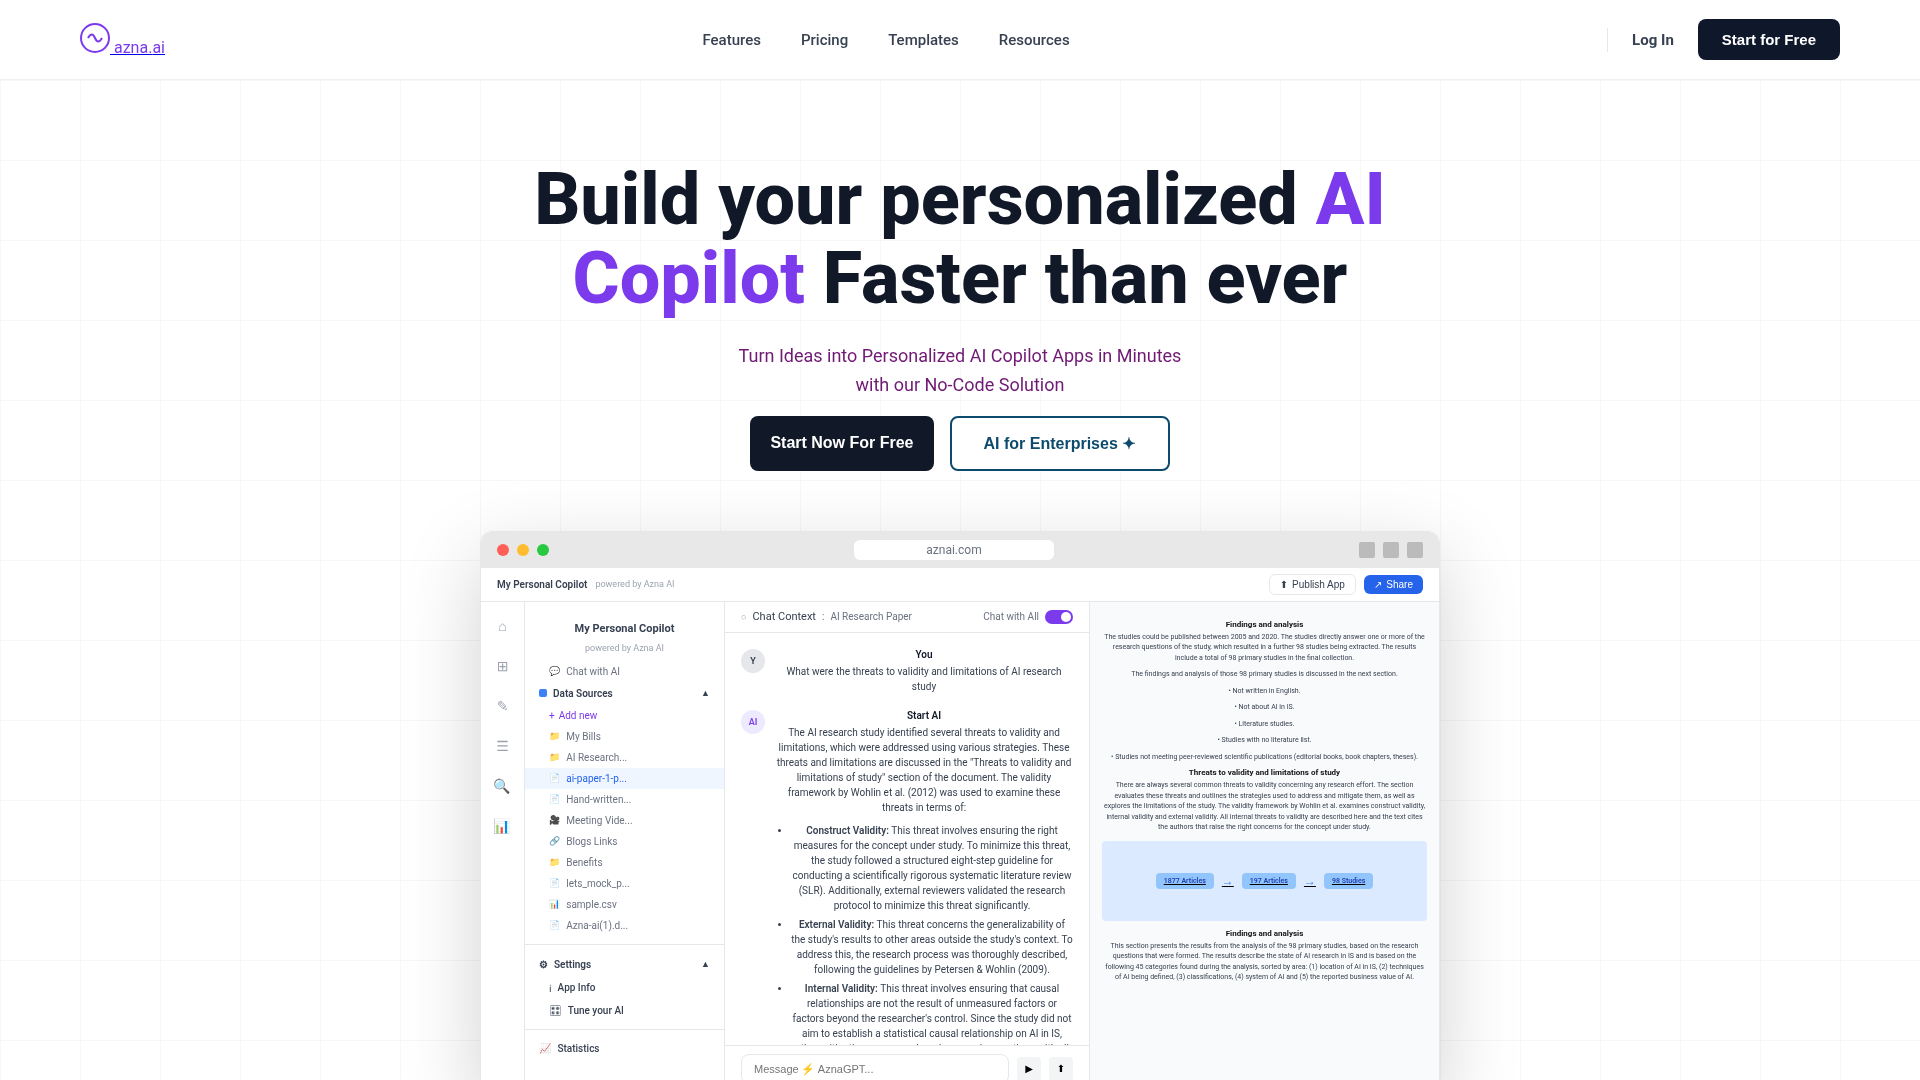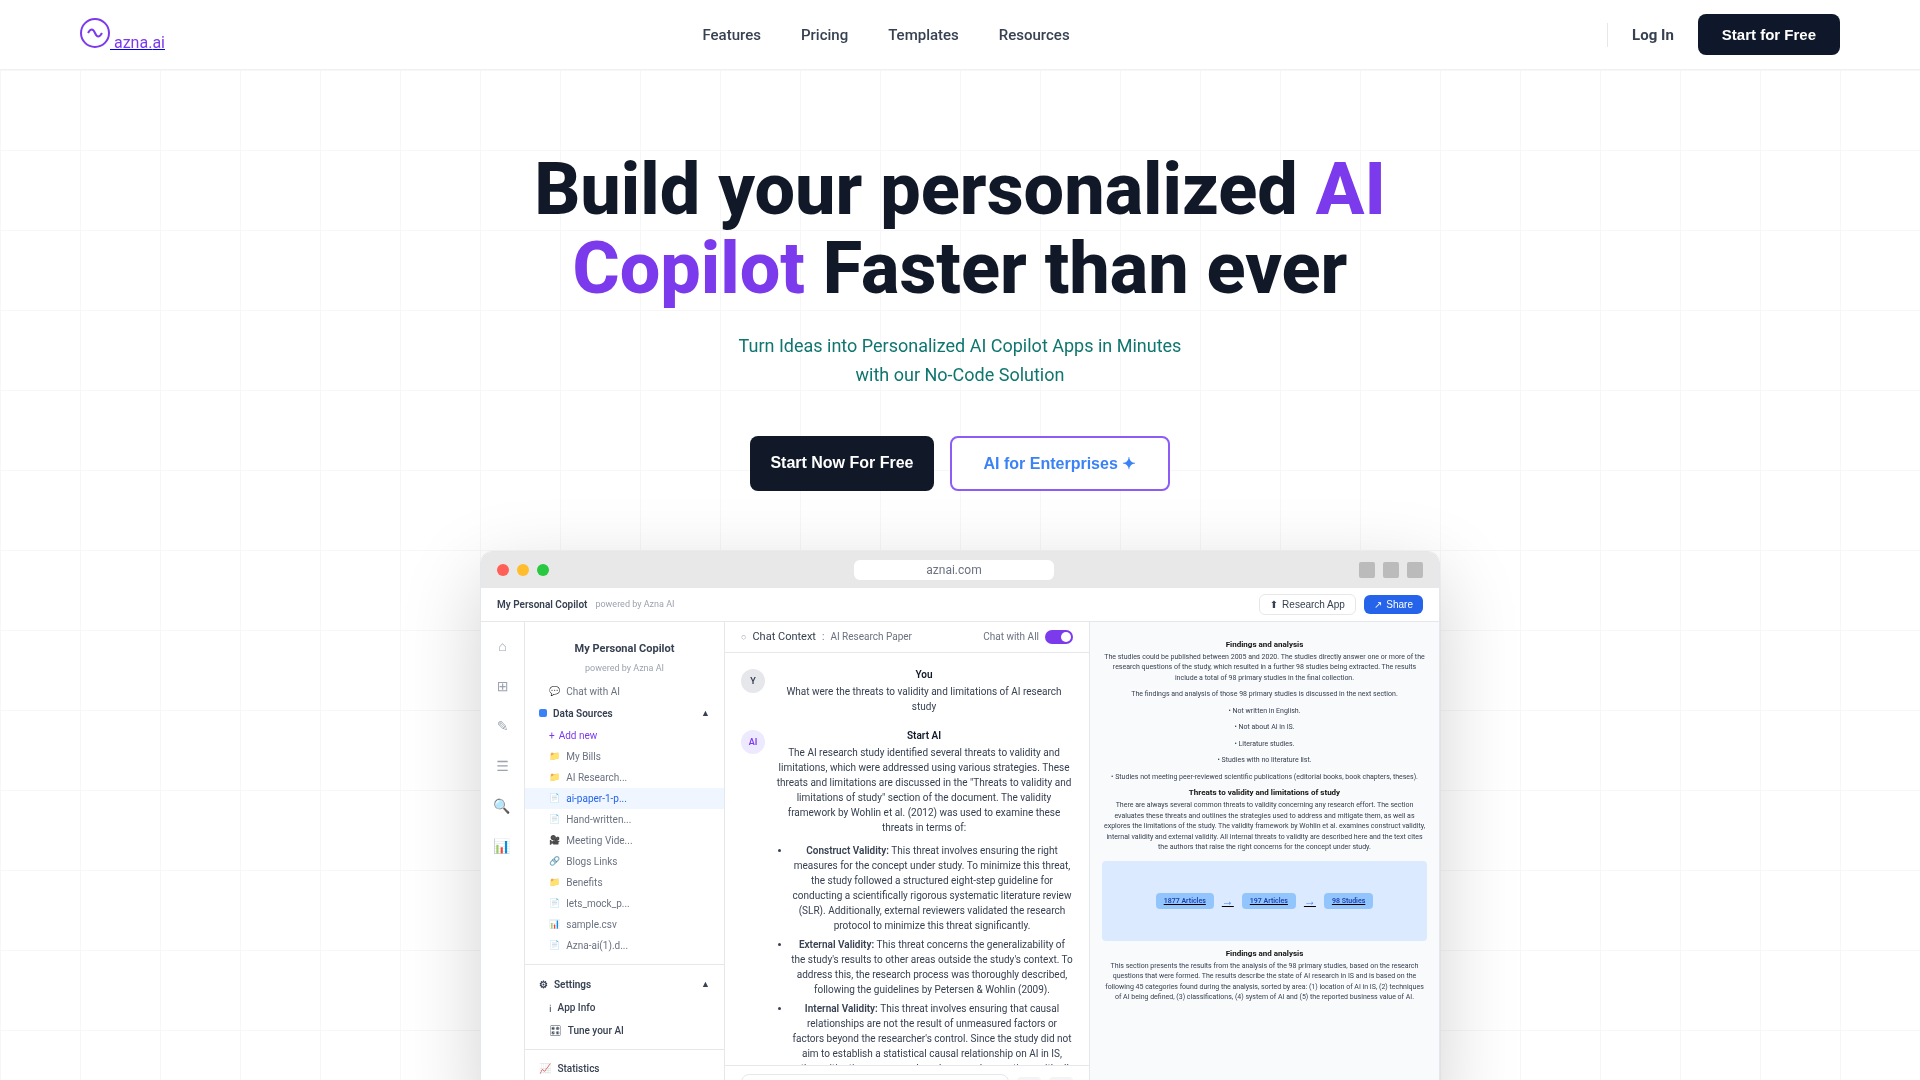--- a/index.html
+++ b/index.html
@@ -10,21 +10,21 @@
       min-height: 1080px;
       overflow-x: hidden;
     }
 
     
     nav {
       display: flex;
       align-items: center;
       justify-content: space-between;
       padding: 0 80px;
-      height: 70px;
+      height: 80px;
       border-bottom: 1px solid #f0f0f0;
       position: sticky;
       top: 0;
       background: #fff;
       z-index: 100;
     }
     .logo-icon {
       width: 30px;
       height: 30px;
     }
@@ -90,44 +90,44 @@
       font-size: 72px;
       font-weight: 800;
       line-height: 1.1;
       color: #111827;
       margin-bottom: 24px;
     }
     .hero h1 .ai-text { color: #7c3aed; }
     .hero h1 .copilot-text { color: #7c3aed; }
     .hero-subtitle {
       font-size: 18px;
-      color: #0f766e;
-      margin-bottom: 46px;
+      color: #701a75;
+      margin-bottom: 16px;
       line-height: 1.6;
     }
     .hero-buttons {
       display: flex;
       gap: 16px;
       justify-content: center;
       margin-bottom: 60px;
     }
     .btn-primary {
       background: #111827;
       color: #fff;
       border: none;
       border-radius: 8px;
       padding: 16px 20px;
       font-size: 16px;
       font-weight: 600;
       cursor: pointer;
     }
     .btn-enterprise {
       background: #fff;
-      color: #3b82f6;
-      border: 2px solid #8b5cf6;
+      color: #0c4a6e;
+      border: 2px solid #0c4a6e;
       border-radius: 8px;
       padding: 16px 32px;
       font-size: 16px;
       font-weight: 600;
       cursor: pointer;
     }
 
     
     .app-screenshot-wrapper {
       position: relative;
@@ -531,21 +531,21 @@
         </div>
 
         <div class="app-top-bar">
           <div class="app-top-left">
             <span>My Personal Copilot</span>
             <span style="font-weight:400;color:#9ca3af;font-size:9px">powered by Azna AI</span>
           </div>
           <div class="app-top-right">
             <button class="publish-btn">
               <span>⬆</span>
-              <span>Research App</span>
+              <span>Publish App</span>
             </button>
             <button class="share-btn">
               <span>↗</span>
               <span>Share</span>
             </button>
           </div>
         </div>
 
         <div class="app-layout">
 

